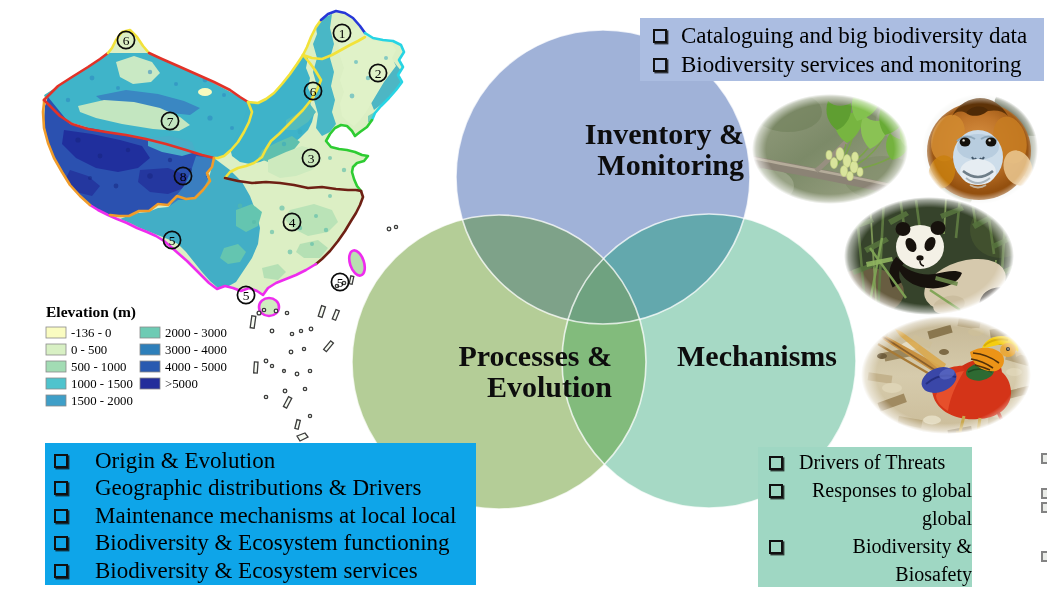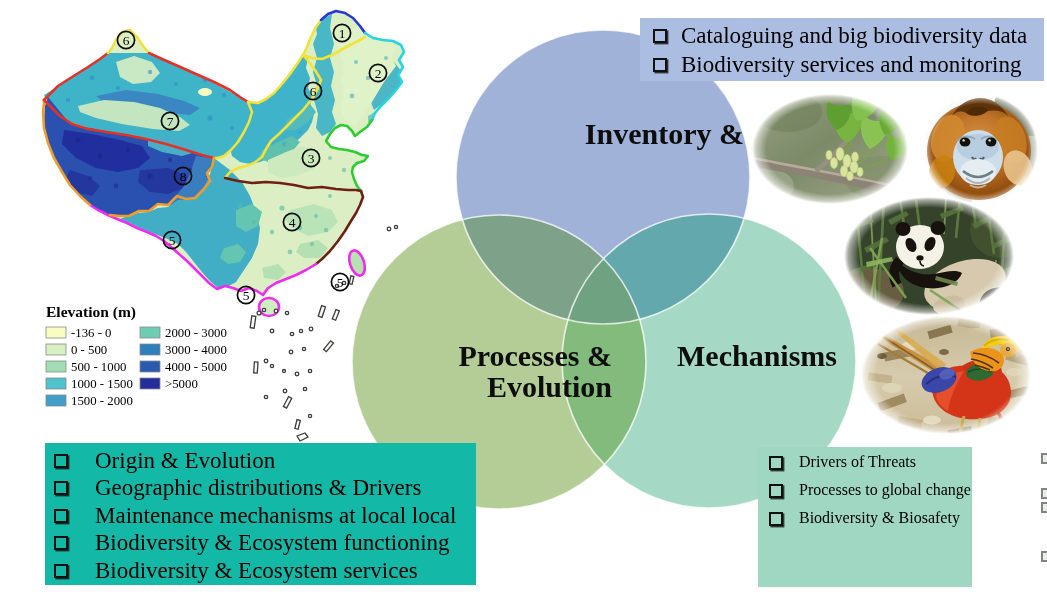--- a/index.html
+++ b/index.html
@@ -17,21 +17,21 @@
   .note-box li{display:flex;align-items:flex-start;text-align:right;}
   .cb{flex:none;box-sizing:border-box;border:2.4px solid #101010;background:transparent;box-shadow:1.4px 1.4px 0 rgba(16,16,16,0.8);}
   #box-inventory{left:640px;top:18px;width:404px;height:63px;font-size:23px;}
   #box-inventory ul{padding-top:3px;}
   #box-inventory li{line-height:29px;}
   #box-inventory .cb{width:14px;height:14px;margin:8px 14px 0 13px;}
   #box-processes{left:45px;top:443px;width:431px;height:142px;font-size:23px;}
   #box-processes ul{padding-top:4px;}
   #box-processes li{line-height:27.4px;}
   #box-processes .cb{width:14px;height:14px;margin:7px 27px 0 9px;}
-  #box-threats{left:758px;top:447px;width:214px;height:140px;font-size:16px;}
+  #box-threats{left:758px;top:447px;width:214px;height:140px;font-size:20px;}
   #box-threats ul{padding-top:1px;}
   #box-threats li{line-height:28px;}
   #box-threats .cb{width:14px;height:14px;margin:8px 16px 0 11px;}
   .edge-mark{position:absolute;box-sizing:border-box;border:2.6px solid #5a5a5a;background:#e3e6e1;opacity:0.75;}
 </style>
 </head>
 <body>
 
 <div id="stage">
 
@@ -300,20 +300,21 @@
     </g>
     <g fill="none" stroke="rgba(255,255,255,0.75)" stroke-width="1.6">
       <circle cx="603" cy="177" r="147"></circle>
       <circle cx="499" cy="362" r="147"></circle>
       <circle cx="709" cy="361" r="147"></circle>
     </g>
   </svg>
 
   <div class="venn-title center" style="left:462px;top:118px;width:282px;">
     <div>Inventory &amp;</div>
+    <div>Monitoring</div>
   </div>
   <div class="venn-title center" style="left:330px;top:340px;width:282px;">
     <div>Processes &amp;</div>
     <div>Evolution</div>
   </div>
   <div class="venn-title" style="left:677px;top:340px;width:220px;">
     <div>Mechanisms</div>
   </div>
 
   <svg class="abs" style="left:0;top:0" width="1047" height="595" viewBox="0 0 1047 595">
@@ -550,21 +551,21 @@
         <span class="cb"></span>
         <span>Cataloguing and big biodiversity data</span>
       </li>
       <li>
         <span class="cb"></span>
         <span>Biodiversity services and monitoring</span>
       </li>
     </ul>
   </div>
 
-  <div id="box-processes" class="note-box" style="background: #14b8a6;">
+  <div id="box-processes" class="note-box" style="background: #0ea5e9;">
     <ul>
       <li>
         <span class="cb"></span>
         <span>Origin &amp; Evolution</span>
       </li>
       <li>
         <span class="cb"></span>
         <span>Geographic distributions &amp; Drivers</span>
       </li>
       <li>
@@ -583,21 +584,21 @@
   </div>
 
   <div id="box-threats" class="note-box" style="background: rgb(159, 215, 195);">
     <ul>
       <li>
         <span class="cb"></span>
         <span>Drivers of Threats</span>
       </li>
       <li>
         <span class="cb"></span>
-        <span>Processes to global change</span>
+        <span>Responses to global global</span>
       </li>
       <li>
         <span class="cb"></span>
         <span>Biodiversity &amp; Biosafety</span>
       </li>
     </ul>
   </div>
 
   <div class="edge-mark" style="left:1041px;top:453px;width:11px;height:11px;"></div>
   <div class="edge-mark" style="left:1041px;top:488px;width:11px;height:11px;"></div>

